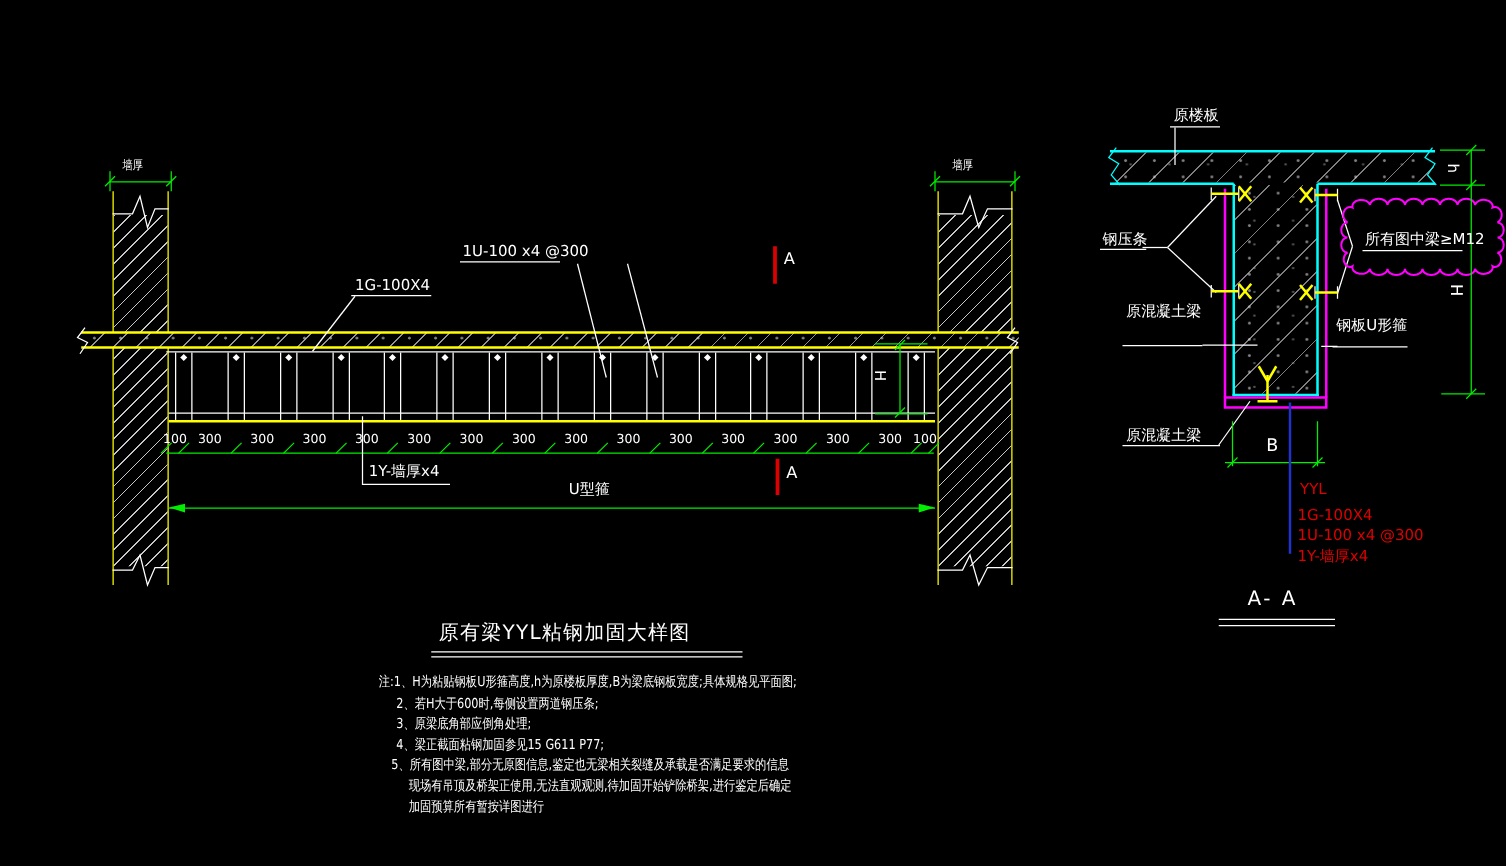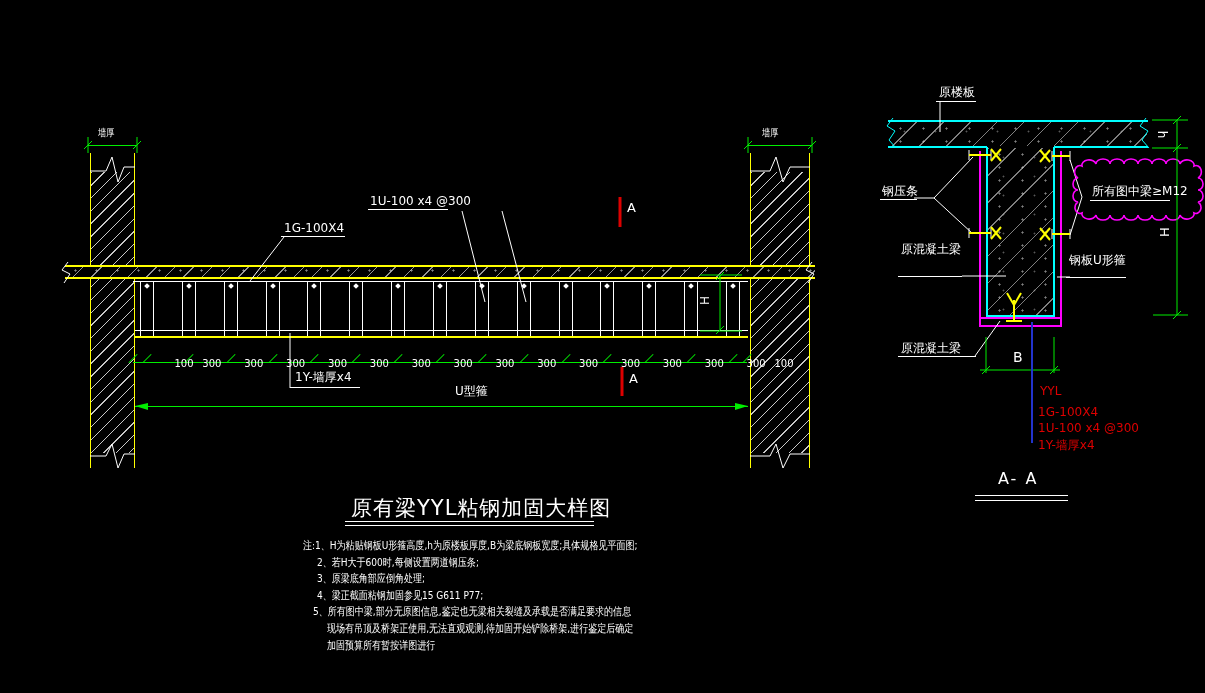--- a/index.html
+++ b/index.html
@@ -123,21 +123,21 @@
       <div class="dim-tick" style="left: 434px;"></div>
       <div class="dim-tick" style="left: 475.864px;"></div>
       <div class="dim-tick" style="left: 517.727px;"></div>
       <div class="dim-tick" style="left: 559.591px;"></div>
       <div class="dim-tick" style="left: 601.455px;"></div>
       <div class="dim-tick" style="left: 643.318px;"></div>
       <div class="dim-tick" style="left: 685.182px;"></div>
       <div class="dim-tick" style="left: 727.045px;"></div>
       <div class="dim-tick" style="left: 741px;"></div>
     </div>
-  <div class="abs" id="dim-labels" style="left:0;top:358px;width:1115px;height:12px;margin-left:44px;">
+  <div class="abs" id="dim-labels" style="left:0;top:346px;width:1115px;height:12px;">
       <div class="dim-num" style="left: 119.977px;">100</div>
       <div class="dim-num" style="left: 147.886px;">300</div>
       <div class="dim-num" style="left: 189.75px;">300</div>
       <div class="dim-num" style="left: 231.614px;">300</div>
       <div class="dim-num" style="left: 273.477px;">300</div>
       <div class="dim-num" style="left: 315.341px;">300</div>
       <div class="dim-num" style="left: 357.205px;">300</div>
       <div class="dim-num" style="left: 399.068px;">300</div>
       <div class="dim-num" style="left: 440.932px;">300</div>
       <div class="dim-num" style="left: 482.795px;">300</div>
@@ -211,21 +211,21 @@
 
   <div class="red-txt t13" style="left:1040px;top:384px;">YYL</div>
   <div class="red-txt" style="left:1038px;top:405px;">1G-100X4</div>
   <div class="red-txt" style="left:1038px;top:421px;">1U-100 x4 @300</div>
   <div class="red-txt" style="left:1038px;top:437px;">1Y-墙厚x4</div>
 
   <div class="txt lbl" style="left:998px;top:470px;font-size:16px;letter-spacing:2px;">A- A</div>
   <div class="underline" style="left:975px;top:495px;width:93px;"></div>
   <div class="underline" style="left:975px;top:500px;width:93px;"></div>
 
-  <div class="txt lbl" style="left:351px;top:497px;font-size:21px;letter-spacing:1px;">原有梁YYL粘钢加固大样图</div>
+  <div class="txt lbl" style="left:351px;top:497px;font-size:16px;letter-spacing:1px;">原有梁YYL粘钢加固大样图</div>
   <div class="underline" style="left:345px;top:521px;width:249px;"></div>
   <div class="underline" style="left:345px;top:525px;width:249px;"></div>
 
   <div class="txt t11 sqz lbl" style="left:303px;top:540px;">注:1、H为粘贴钢板U形箍高度,h为原楼板厚度,B为梁底钢板宽度;具体规格见平面图;</div>
   <div class="txt t11 sqz lbl" style="left:317px;top:557px;">2、若H大于600时,每侧设置两道钢压条;</div>
   <div class="txt t11 sqz lbl" style="left:317px;top:573px;">3、原梁底角部应倒角处理;</div>
   <div class="txt t11 sqz lbl" style="left:317px;top:590px;">4、梁正截面粘钢加固参见15 G611 P77;</div>
   <div class="txt t11 sqz lbl" style="left:313px;top:606px;">5、所有图中梁,部分无原图信息,鉴定也无梁相关裂缝及承载是否满足要求的信息</div>
   <div class="txt t11 sqz lbl" style="left:327px;top:623px;">现场有吊顶及桥架正使用,无法直观观测,待加固开始铲除桥架,进行鉴定后确定</div>
   <div class="txt t11 sqz lbl" style="left:327px;top:640px;">加固预算所有暂按详图进行</div>

